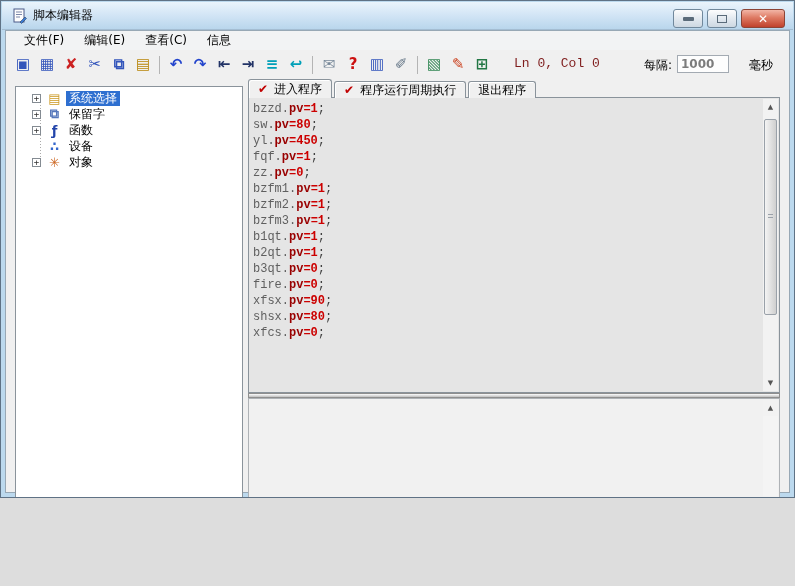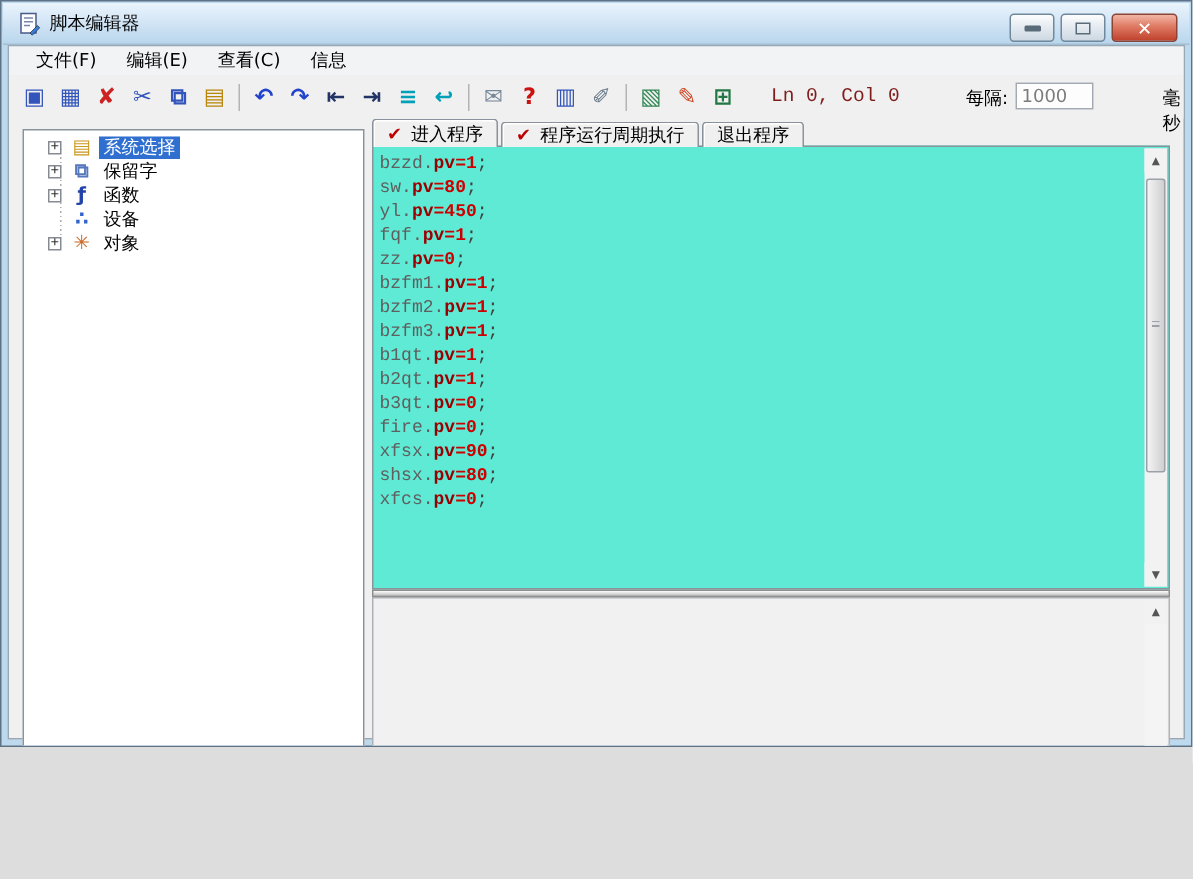--- a/index.html
+++ b/index.html
@@ -65,23 +65,23 @@
   .tb-sep { width:1px; height:18px; background:#b4b4b4; margin:0 4px; }
 
   .lncol {
     position:absolute; left:513px; top:55px; width:120px;
     font-family:"Liberation Mono", monospace; font-size:13px; color:#7f1d1d;
   }
   .interval-label { position:absolute; left:643px; top:56px; color:#000; }
   .interval-input {
     position:absolute; left:676px; top:54px; width:52px; height:18px;
     border:1px solid #a3aab2; background:#fdfdfd; color:#7c7c7c;
-    font-family:"DejaVu Sans", sans-serif; font-size:12px; padding:0 3px;
-  }
-  .interval-unit { position:absolute; left:774px; top:56px; color:#000; }
+    font-family:"DejaVu Sans", sans-serif; font-size:12px; padding:0 3px;font-weight:bold;
+  }
+  .interval-unit { position:absolute; left:748px; top:56px; color:#000; }
 
   
   .tree-panel {
     position:absolute; left:14px; top:85px; width:228px; height:445px;
     background:#fff; border:1px solid #8a939b; overflow:hidden; padding-top:3px;
   }
   .tree-guide {
     position:absolute; left:24px; top:9px; width:1px; height:62px;
     background-image:repeating-linear-gradient(#aaa 0 1px, transparent 1px 3px);
   }
@@ -103,21 +103,21 @@
     background:#f0f0f0; border:1px solid #8a939b; border-bottom:none;
     border-radius:3px 3px 0 0; margin-right:2px;
     box-shadow:inset 1px 1px 0 #fff; cursor:default; white-space:nowrap;
   }
   .tab.active { height:19px; background:#f0f0f0; }
   .tab-check { color:#c00000; font-weight:bold; margin-right:6px; font-size:12px; }
 
   
   .editor {
     position:absolute; left:247px; top:96px; width:532px; height:296px;
-    background:#5eead4; border:1px solid #8a939b;
+    background:#e5e5e5; border:1px solid #8a939b;
   }
   .code-area {
     position:absolute; left:1px; top:1px; right:16px; bottom:1px;
     padding:2px 0 0 3px; overflow:hidden;
     font-family:"Liberation Mono", "DejaVu Sans Mono", monospace; font-size:12px;
   }
   .code-line { height:16px; line-height:16px; white-space:pre; }
   .c-obj  { color:#5f5f5f; }
   .c-prop { color:#990000; font-weight:bold; }
   .c-val  { color:#cc0000; font-weight:bold; }

